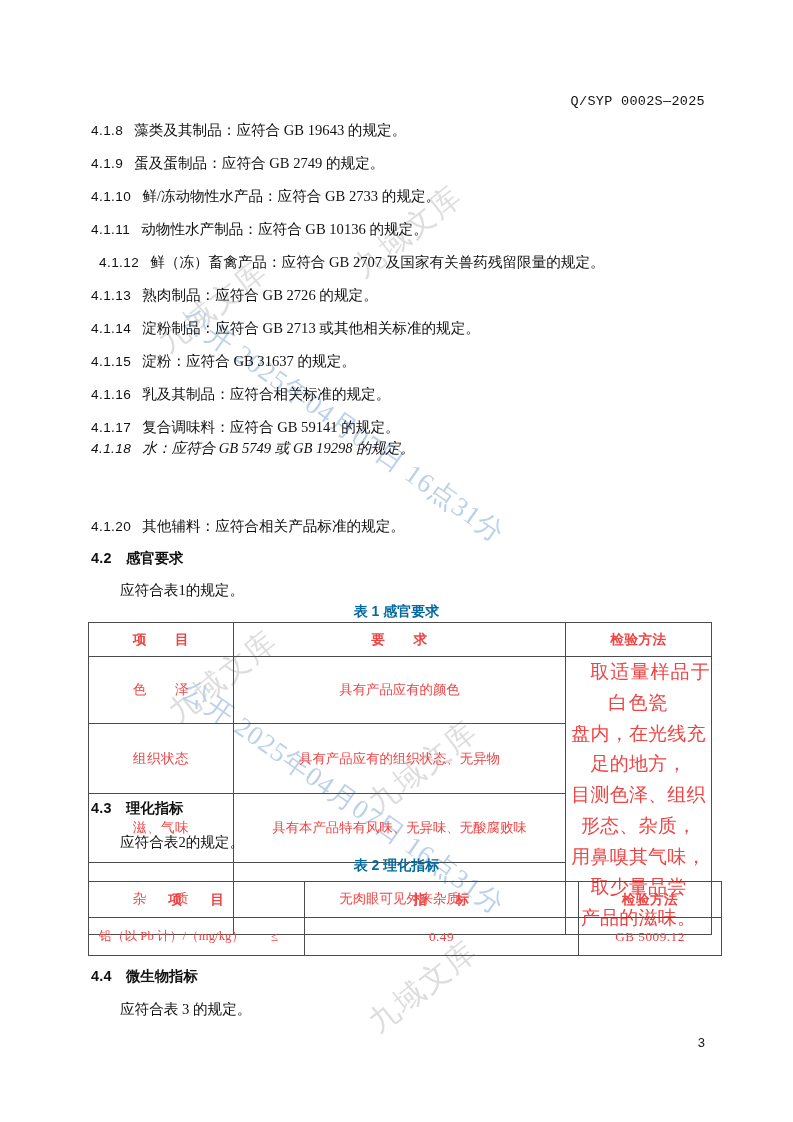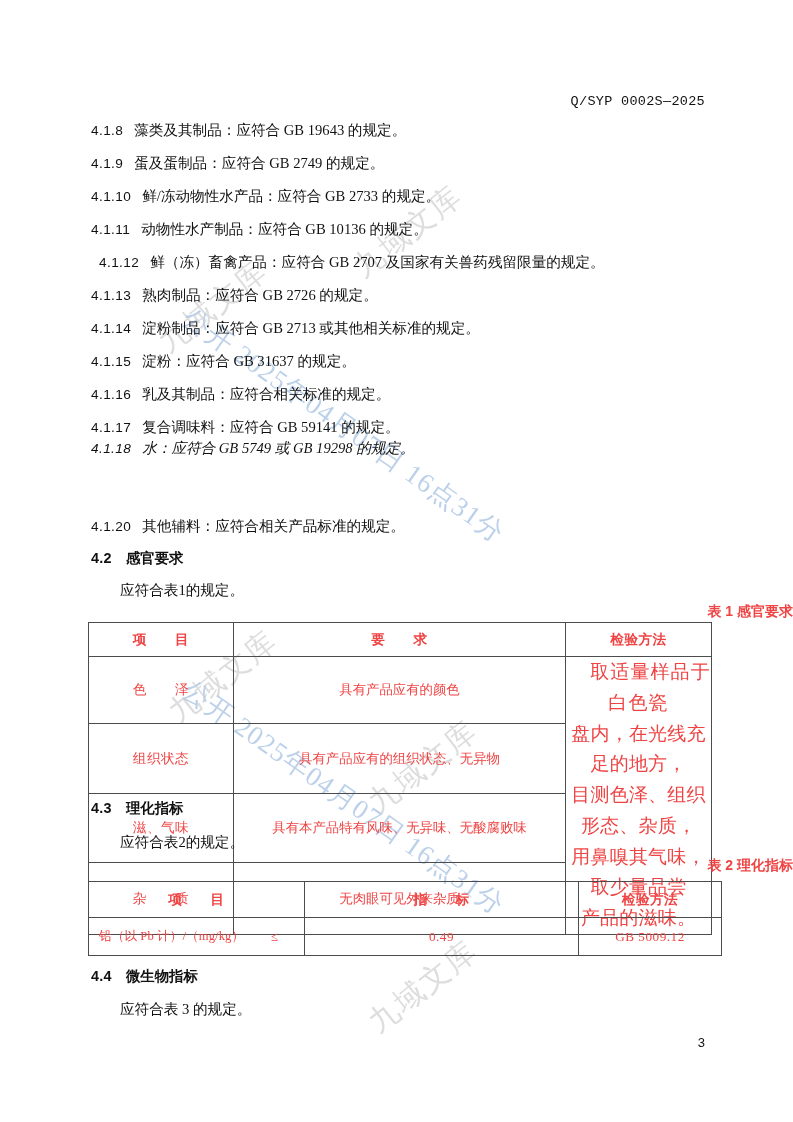--- a/index.html
+++ b/index.html
@@ -79,25 +79,25 @@
   .para{
     position:absolute;left:120px;
     font-size:14.6px;
     white-space:nowrap;
     color:#111;
   }
 
   .tcap{
     position:absolute;
     width:100%;
-    text-align:right;
+    text-align:center;
     font-family:"Liberation Sans","DejaVu Sans",sans-serif;
     font-weight:bold;
     font-size:14px;
-    color:#ef4444;
+    color:#0369a1;
   }
 
   table.doc{
     position:absolute;
     border-collapse:collapse;
     font-size:13px;
     color:#ef4444;
     table-layout:fixed;
   }
   table.doc td,table.doc th{

